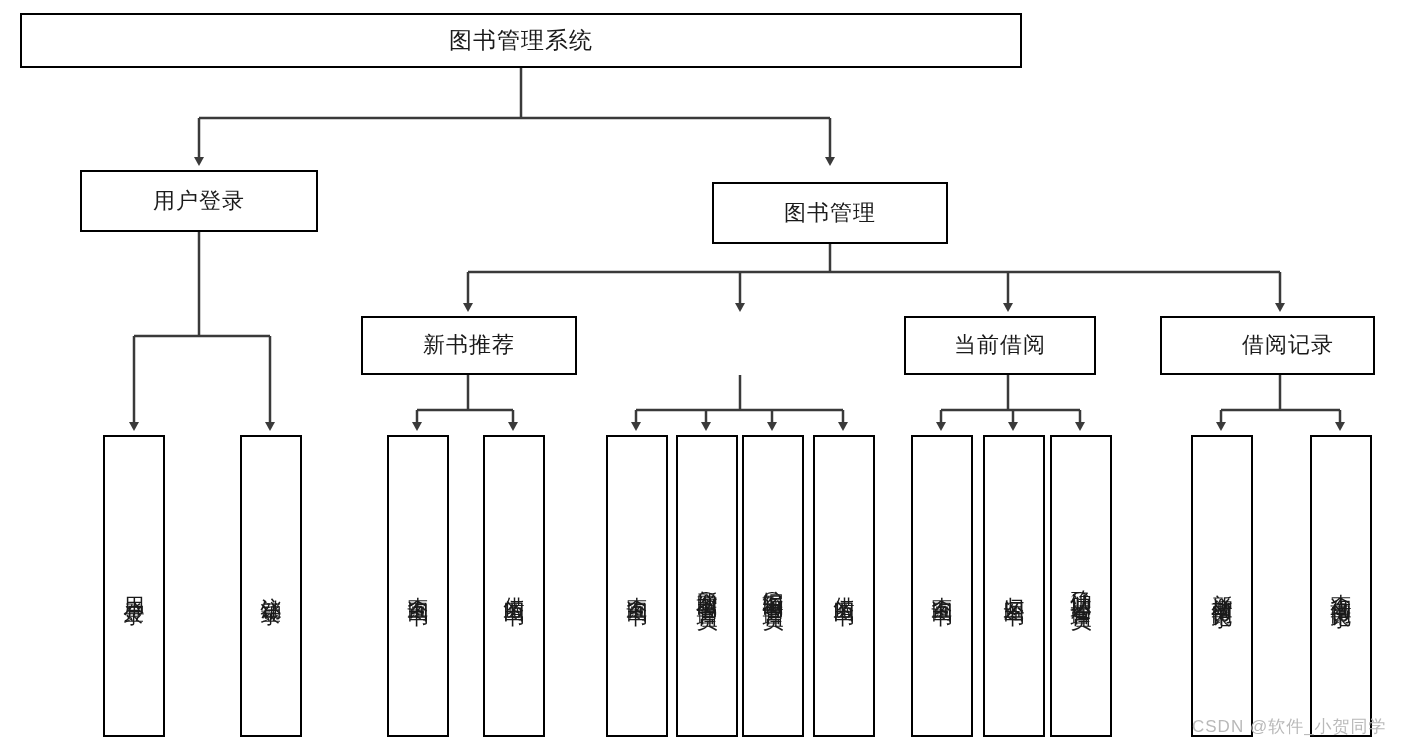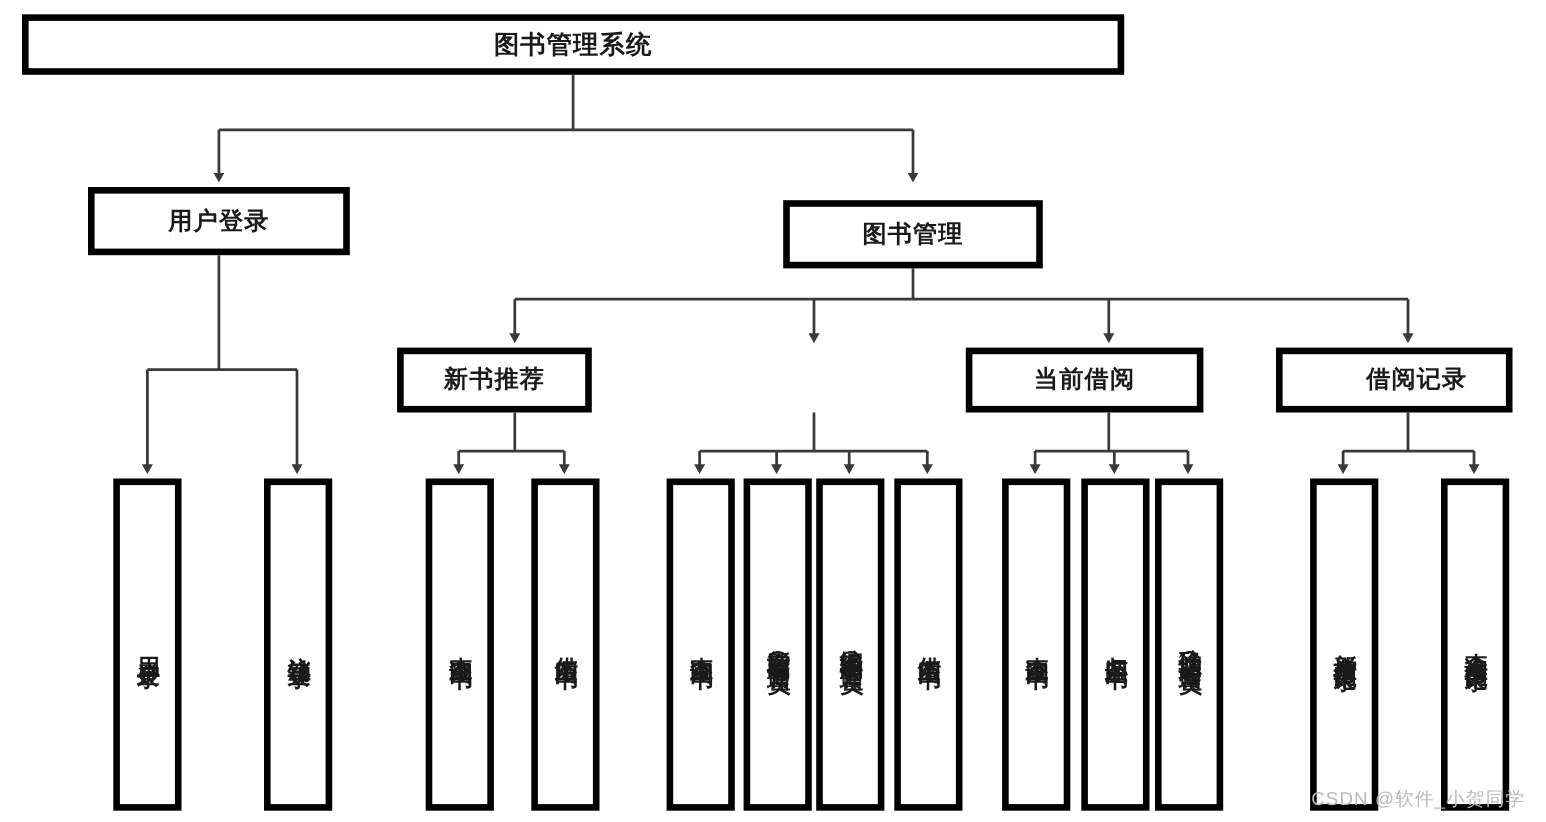--- a/index.html
+++ b/index.html
@@ -22,27 +22,26 @@
     left: 0;
     top: 0;
     width: 1405px;
     height: 747px;
     pointer-events: none;
   }
   .node {
     position: absolute;
     box-sizing: border-box;
     background: #ffffff;
-    border: 6px solid #000000;
+    border: 2px solid #000000;
     display: flex;
     align-items: center;
     justify-content: center;
     color: #1a1a1a;
     z-index: 2;
-    font-weight: bold;
   }
   .node.horiz {
     font-size: 22px;
     letter-spacing: 1px;
     line-height: 1.2;
   }
   .node.root {
     font-size: 23px;
   }
   .node.vert {
@@ -120,22 +119,22 @@
       <path d="M1221,410 L1221,423" marker-end="url(#arrow)"></path>
       <path d="M1340,410 L1340,423" marker-end="url(#arrow)"></path>
     </g>
   </svg>
 
   <div class="node horiz root" style="left: 20px; top: 13px; width: 1002px; height: 55px;">图书管理系统</div>
 
   <div class="node horiz" style="left: 80px; top: 170px; width: 238px; height: 62px;">用户登录</div>
   <div class="node horiz" style="left: 712px; top: 170px; width: 236px; height: 62px; margin-top: 12px;">图书管理</div>
 
-  <div class="node horiz" style="left: 361px; top: 316px; width: 177px; height: 59px; text-align: right;">新书推荐</div>
-  <div class="node horiz" style="left: 878px; top: 316px; width: 216px; height: 59px;">当前借阅</div>
+  <div class="node horiz" style="left: 361px; top: 316px; width: 216px; height: 59px; text-align: right;">新书推荐</div>
+  <div class="node horiz" style="left: 904px; top: 316px; width: 192px; height: 59px;">当前借阅</div>
   <div class="node horiz" style="left: 1160px; top: 316px; width: 215px; height: 59px; padding-left: 41px;">借阅记录</div>
 
   <div class="node vert" style="left: 103px; top: 435px; width: 62px; height: 302px;">
     <span class="vlabel">用户登录</span>
   </div>
   <div class="node vert" style="left: 240px; top: 435px; width: 62px; height: 302px;">
     <span class="vlabel">注销登录</span>
   </div>
   <div class="node vert" style="left: 387px; top: 435px; width: 62px; height: 302px;">
     <span class="vlabel">查询图书</span>

